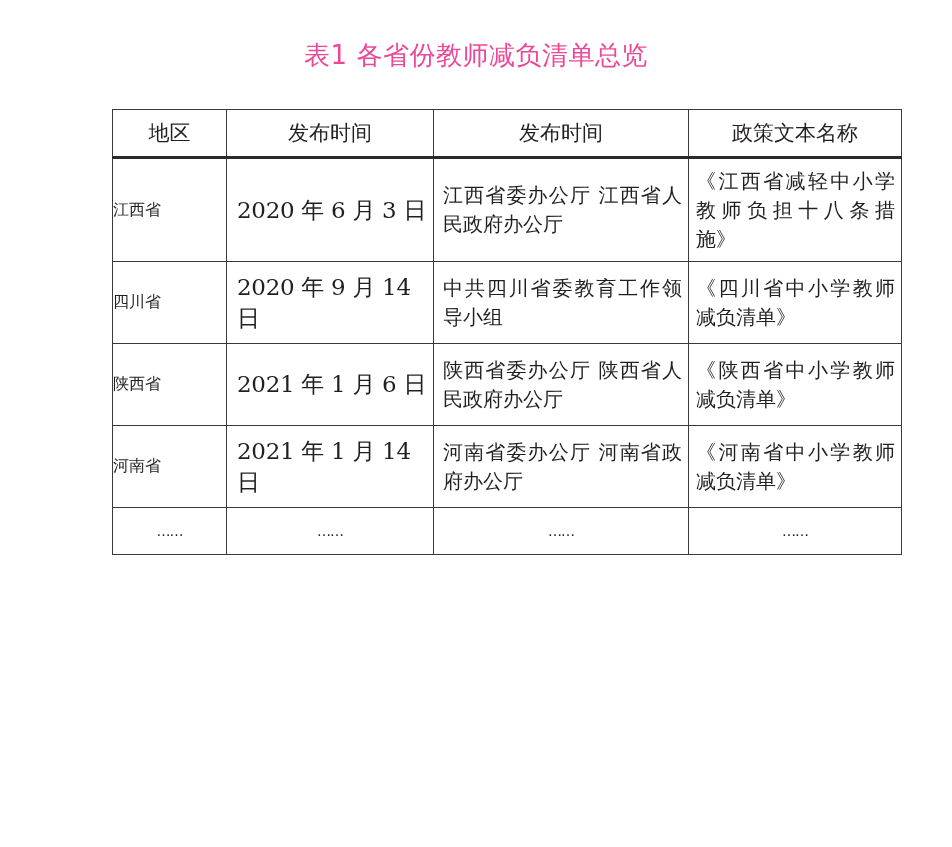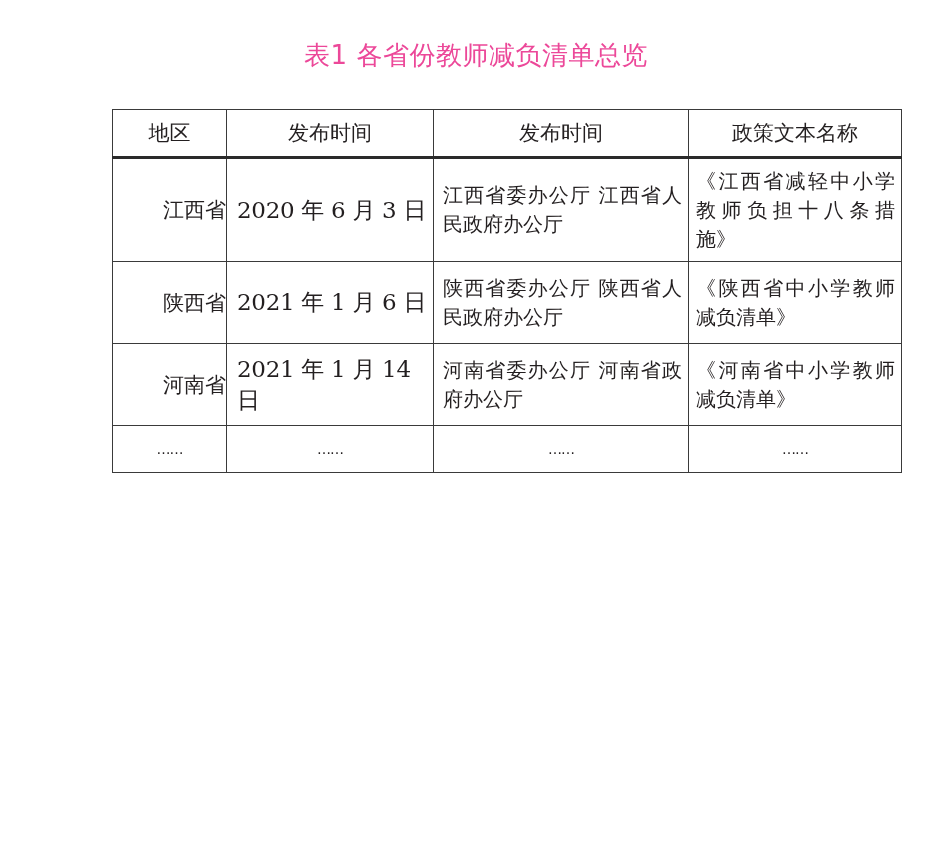--- a/index.html
+++ b/index.html
@@ -6,21 +6,21 @@
   body { width: 952px; height: 847px; position: relative; overflow: hidden;
          font-family: "DejaVu Sans", "Liberation Sans", sans-serif; color: #231f20; }
   .title { position: absolute; top: 38px; left: 0; width: 952px; text-align: center;
            font-size: 26px; font-weight: normal; letter-spacing: 0.5px; color: #ec4899; }
   table.main { position: absolute; left: 112px; top: 109px; width: 789px;
                border-collapse: collapse; table-layout: fixed; }
   table.main td, table.main th { border: 1.5px solid #3a3a3a; padding: 0; vertical-align: middle; }
   table.main th { font-weight: normal; font-size: 21px; text-align: center; height: 46px; }
   thead tr { border-bottom: 3px solid #2a2a2a; }
   thead th { border-bottom: 3px solid #2a2a2a !important; }
-  td.region { text-align: right; font-size: 21px; }
+  td.region { text-align: left; font-size: 16px; }
   td.date { font-family: "DejaVu Serif", "Liberation Serif", serif; font-size: 23px; padding-left: 10px !important; letter-spacing: -0.3px; }
   td.org, td.doc { font-size: 20px; line-height: 29px; padding: 0 6px 0 9px !important; text-align: justify; text-align-last: left; }
   td.doc { padding-left: 7px !important; }
   td.ellipsis { text-align: center; font-size: 14px; letter-spacing: -1px; height: 46px; }
   .c1 { width: 114px; } .c2 { width: 207px; } .c3 { width: 255px; } .c4 { width: 213px; }
 </style>
 </head>
 <body>
 
 <div class="title">表1 各省份教师减负清单总览</div>
@@ -41,20 +41,26 @@
     </tr>
   </thead>
   <tbody id="tbody">
     <tr style="height:104px">
       <td class="region">江西省</td>
       <td class="date">2020 年 6 月 3 日</td>
       <td class="org">江西省委办公厅 江西省人民政府办公厅</td>
       <td class="doc">《江西省减轻中小学教师负担十八条措施》</td>
     </tr>
     <tr style="height:82px">
+      <td class="region">四川省</td>
+      <td class="date">2020 年 9 月 14 日</td>
+      <td class="org">中共四川省委教育工作领导小组</td>
+      <td class="doc">《四川省中小学教师减负清单》</td>
+    </tr>
+    <tr style="height:82px">
       <td class="region">陕西省</td>
       <td class="date">2021 年 1 月 6 日</td>
       <td class="org">陕西省委办公厅 陕西省人民政府办公厅</td>
       <td class="doc">《陕西省中小学教师减负清单》</td>
     </tr>
     <tr style="height:82px">
       <td class="region">河南省</td>
       <td class="date">2021 年 1 月 14 日</td>
       <td class="org">河南省委办公厅 河南省政府办公厅</td>
       <td class="doc">《河南省中小学教师减负清单》</td>

